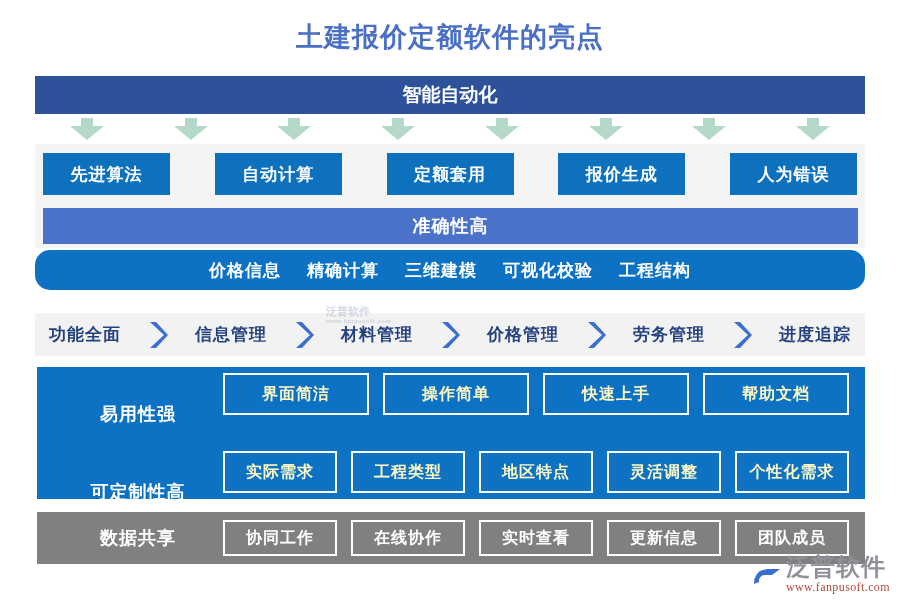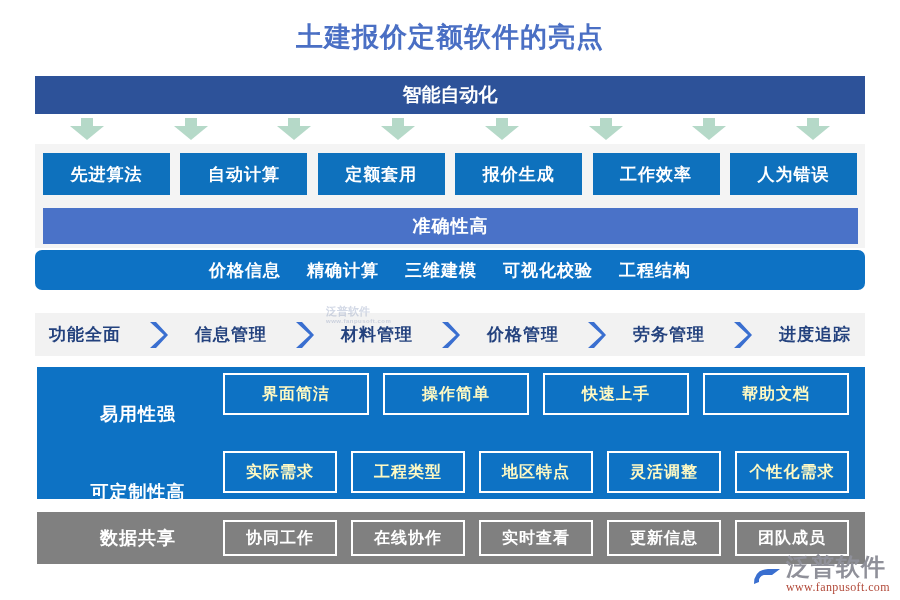--- a/index.html
+++ b/index.html
@@ -116,21 +116,21 @@
     width: 830px; height: 44px;
     background: #f4f4f4;
   }
 
   
   .rounded-bar {
     position: absolute;
     left: 35px; top: 250px;
     width: 830px; height: 40px;
     background: #0d72c4;
-    border-radius: 7px;
+    border-radius: 15px;
     color: #ffffff;
     font-size: 17px;
     font-weight: bold;
     display: flex;
     align-items: center;
     justify-content: center;
     gap: 26px;
     letter-spacing: 1px;
   }
   .rounded-bar span { white-space: nowrap; }
@@ -307,21 +307,20 @@
     <span class="down-arrow"></span>
     <span class="down-arrow"></span>
     <span class="down-arrow"></span>
   </div>
 
   <div class="boxes-strip">
     <div class="blue-box">先进算法</div>
     <div class="blue-box">自动计算</div>
     <div class="blue-box">定额套用</div>
     <div class="blue-box">报价生成</div>
-    <div class="blue-box">工作效率</div>
     <div class="blue-box">人为错误</div>
   </div>
 
   <div class="mid-bar-bg"></div>
   <div class="mid-bar">
     <span>准确性高</span>
   </div>
 
   <div class="rounded-bar">
     <span>价格信息</span>

